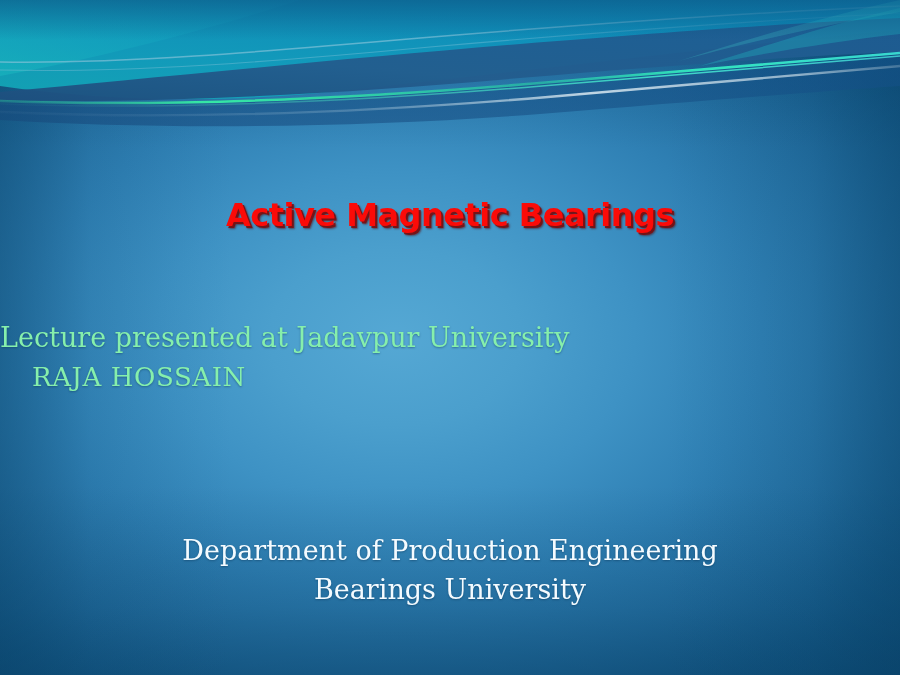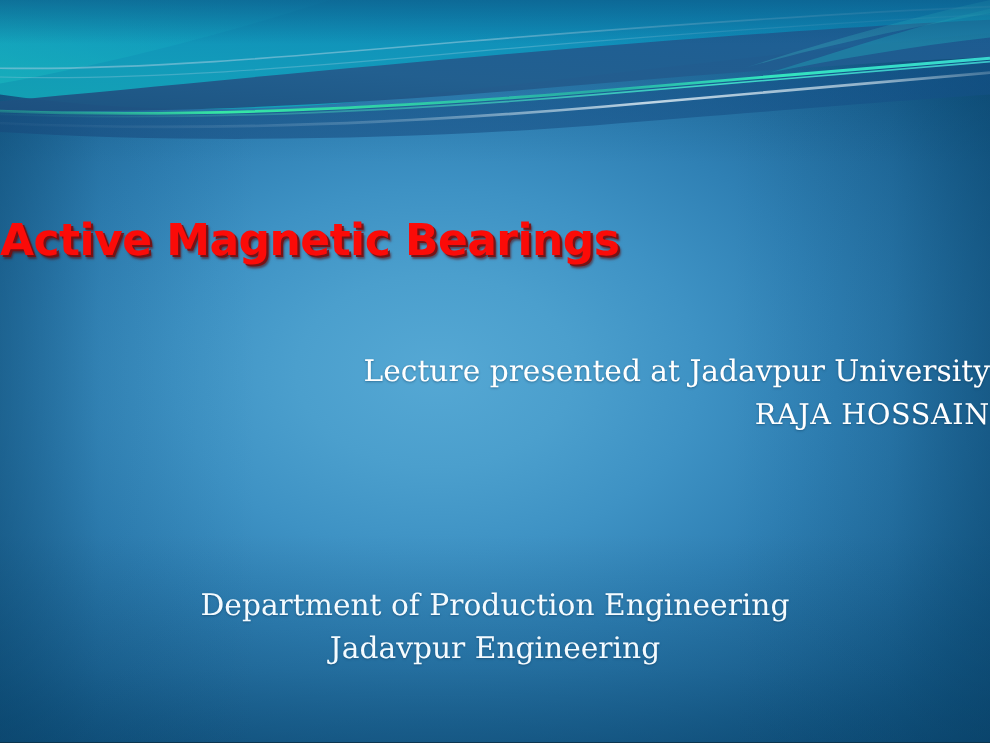--- a/index.html
+++ b/index.html
@@ -71,41 +71,41 @@
   .content {
     position: absolute;
     inset: 0;
   }
 
   .title {
     position: absolute;
     top: 196px;
     left: 0;
     width: 900px;
-    text-align: left;
+    text-align: center;
     font-family: "DejaVu Sans", sans-serif;
     font-weight: bold;
-    font-size: 40px;
+    font-size: 32px;
     letter-spacing: -0.5px;
     color: #fb0b08;
     text-shadow:
       2px 2px 0 rgba(125,10,10,0.85),
       3px 3px 2px rgba(90,8,8,0.55);
     white-space: nowrap;
   }
 
   .subtitle-block {
     position: absolute;
     top: 318px;
     left: 0;
     width: 900px;
-    text-align: right;
+    text-align: left;
     font-family: "DejaVu Serif", serif;
     font-size: 27px;
-    color: #ffffff;
+    color: #86efac;
     line-height: 1.47;
     text-shadow: 0 1px 2px rgba(10,52,84,0.45);
   }
   .subtitle-block .line-2 {
     font-size: 26px;
     letter-spacing: 0.6px;
     padding-left: 32px;
   }
 
   .footer-block {
@@ -211,17 +211,17 @@
 
     <div class="title">Active Magnetic Bearings</div>
 
     <div class="subtitle-block">
       <div class="line-1">Lecture presented at Jadavpur University</div>
       <div class="line-2">RAJA   HOSSAIN</div>
     </div>
 
     <div class="footer-block">
       <div class="line-1">Department of Production Engineering</div>
-      <div class="line-2">Jadavpur Engineering</div>
+      <div class="line-2">Bearings University</div>
     </div>
 
   </div>
 </div>
 
 </body></html>

